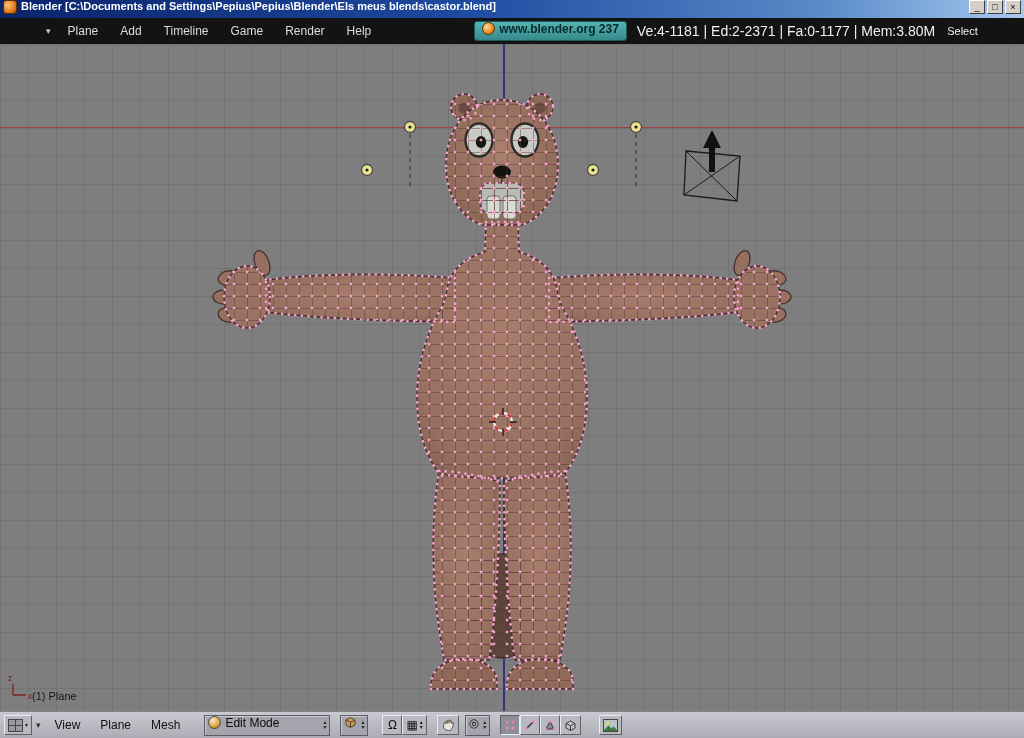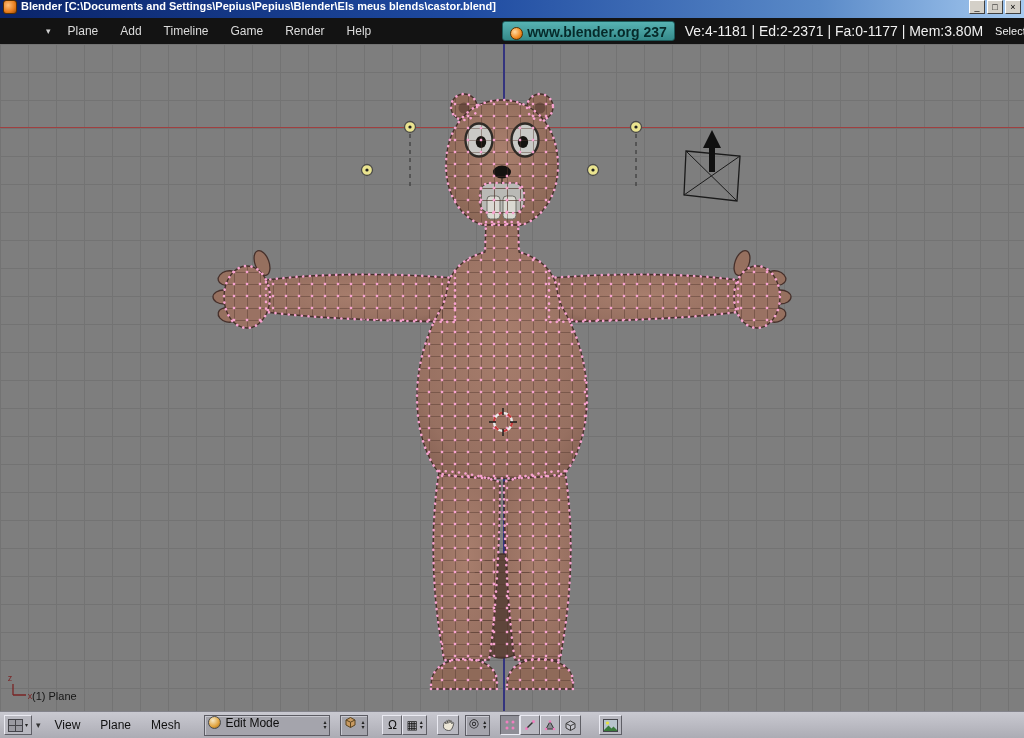--- a/index.html
+++ b/index.html
@@ -13,23 +13,23 @@
   .title-text{overflow:hidden;text-overflow:ellipsis;flex:1}
   .win-controls{display:flex;flex:0 0 auto;margin-left:4px}
   .win-btn{width:16px;height:14px;margin-left:2px;background:#d4d0c8;color:#000;
     border:1px solid;border-color:#fff #404040 #404040 #fff;font-size:9px;line-height:11px;
     text-align:center;padding:0;font-family:inherit}
   
   .menubar{position:absolute;top:18px;left:0;right:0;height:26px;background:#131313;
     border-bottom:1px solid #000;display:flex;align-items:center;color:#dcdcdc;font-size:12px;white-space:nowrap}
   .top-collapse{margin-left:46px;margin-right:6px;font-size:9px;color:#cfcfcf}
   .menu-item{padding:0 11px;cursor:default}
-  .badge{display:inline-flex;align-items:flex-end;gap:4px;margin-left:120px;height:18px;
+  .badge{display:inline-flex;align-items:flex-start;gap:4px;margin-left:92px;height:18px;
     background:linear-gradient(#57b3b3,#358a8a);border:1px solid #1c5a5a;border-radius:3px;
-    padding:0 7px;color:#062a2a;font-size:14px;font-weight:bold}
+    padding:0 7px;color:#062a2a;font-size:12px;font-weight:bold}
   .badge-icon{width:11px;height:11px;border-radius:50%;
     background:radial-gradient(circle at 35% 35%,#ffd9a0,#ef8a1f 60%,#9a4d08);border:1px solid #5a3000}
   .stats{margin-left:10px;color:#f0f0f0;font-size:14px}
   .active-object{margin-left:12px;color:#f0f0f0;font-size:11px}
   
   .viewport{position:absolute;top:44px;left:0;right:0;bottom:26px;
     background:
       repeating-linear-gradient(to right,#737373 0 1px,transparent 1px 28px),
       repeating-linear-gradient(to bottom,#737373 0 1px,transparent 1px 28px),
       #7e7e7e;}

